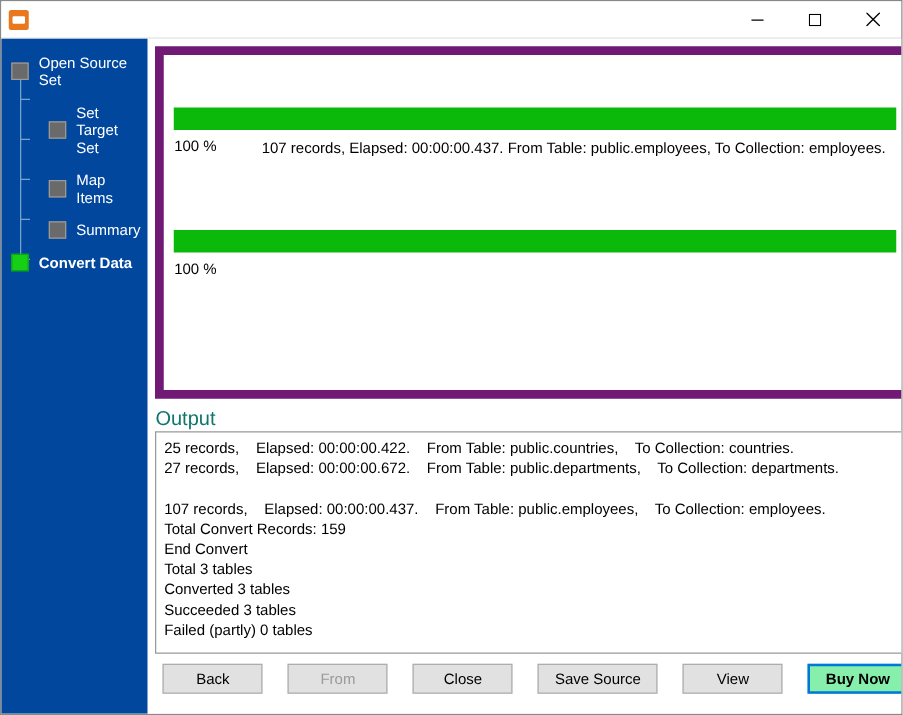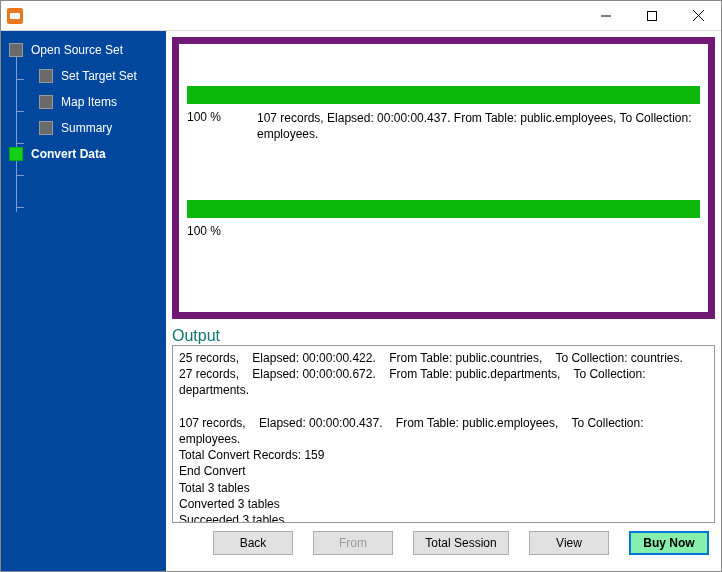--- a/index.html
+++ b/index.html
@@ -263,18 +263,19 @@
 Total Convert Records: 159
 End Convert
 Total 3 tables
 Converted 3 tables
 Succeeded 3 tables
 Failed (partly) 0 tables</div>
 
     <div class="button-bar">
       <div class="btn">Back</div>
       <div class="btn disabled">From</div>
-      <div class="btn" style="min-width:96px">Total Session</div>
+      <div class="btn">Close</div>
+      <div class="btn" style="min-width:96px">Save Source</div>
       <div class="btn">View</div>
       <div class="btn primary">Buy Now</div>
     </div>
   </div>
 </div>
 
 </body></html>

